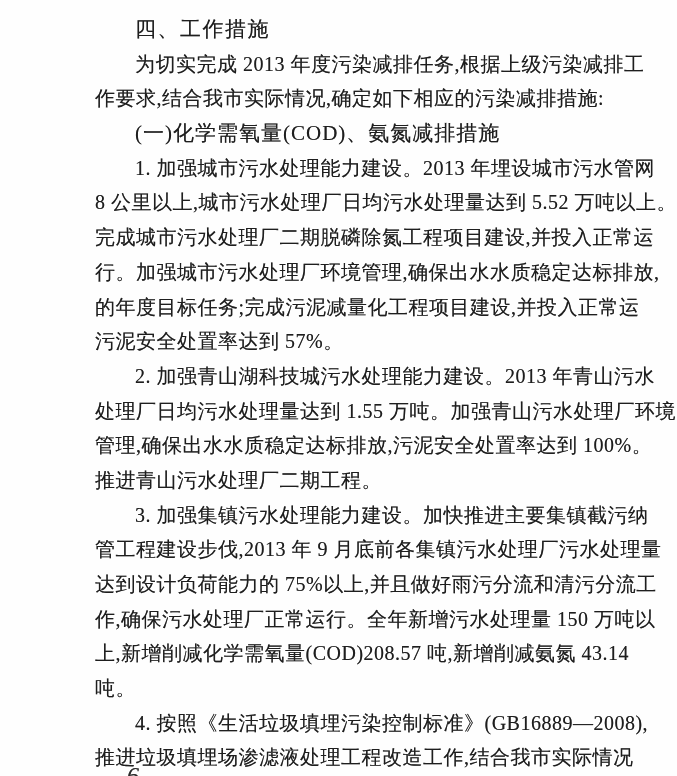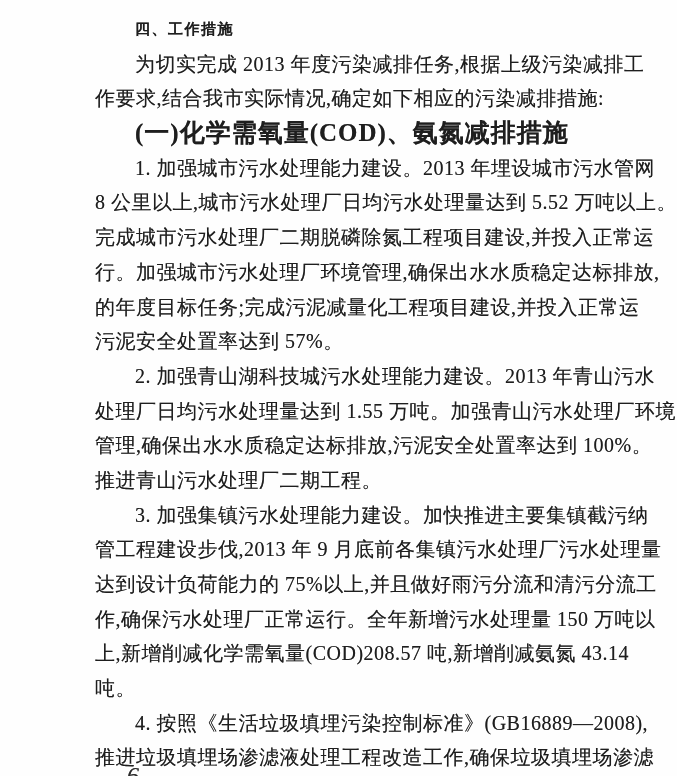--- a/index.html
+++ b/index.html
@@ -35,27 +35,27 @@
     white-space: nowrap;
     letter-spacing: 0.5px;
     color: #1e1e1e;
     text-shadow: 0 0 0.4px rgba(25,25,25,0.55);
   }
   .line.indent {
     padding-left: 40px;
   }
   .line.h1 {
     font-family: "Liberation Sans", "DejaVu Sans", sans-serif;
-    font-weight: bold;
-    font-size: 15px;
+    font-weight: normal;
+    font-size: 21px;
     letter-spacing: 1.5px;
   }
   .line.h2 {
-    font-weight: bold;
-    font-size: 25px;
+    font-weight: normal;
+    font-size: 21px;
     letter-spacing: 1px;
   }
   .page-number {
     position: absolute;
     left: 127px;
     top: 762px;
     font-size: 24px;
     font-style: italic;
     color: #2a2a2a;
     text-shadow: 0 0 0.4px rgba(25,25,25,0.5);
@@ -80,16 +80,16 @@
       <div class="line body">处理厂日均污水处理量达到 1.55 万吨。加强青山污水处理厂环境</div>
       <div class="line body">管理,确保出水水质稳定达标排放,污泥安全处置率达到 100%。</div>
       <div class="line body">推进青山污水处理厂二期工程。</div>
       <div class="line body indent">3. 加强集镇污水处理能力建设。加快推进主要集镇截污纳</div>
       <div class="line body">管工程建设步伐,2013 年 9 月底前各集镇污水处理厂污水处理量</div>
       <div class="line body">达到设计负荷能力的 75%以上,并且做好雨污分流和清污分流工</div>
       <div class="line body">作,确保污水处理厂正常运行。全年新增污水处理量 150 万吨以</div>
       <div class="line body">上,新增削减化学需氧量(COD)208.57 吨,新增削减氨氮 43.14</div>
       <div class="line body">吨。</div>
       <div class="line body indent">4. 按照《生活垃圾填埋污染控制标准》(GB16889—2008),</div>
-      <div class="line body">推进垃圾填埋场渗滤液处理工程改造工作,确保垃圾填埋场渗滤</div>
+      <div class="line body">推进垃圾填埋场渗滤液处理工程改造工作,结合我市实际情况</div>
     </div>
   <div class="page-number">6</div>
 </div>
 
 </body></html>

